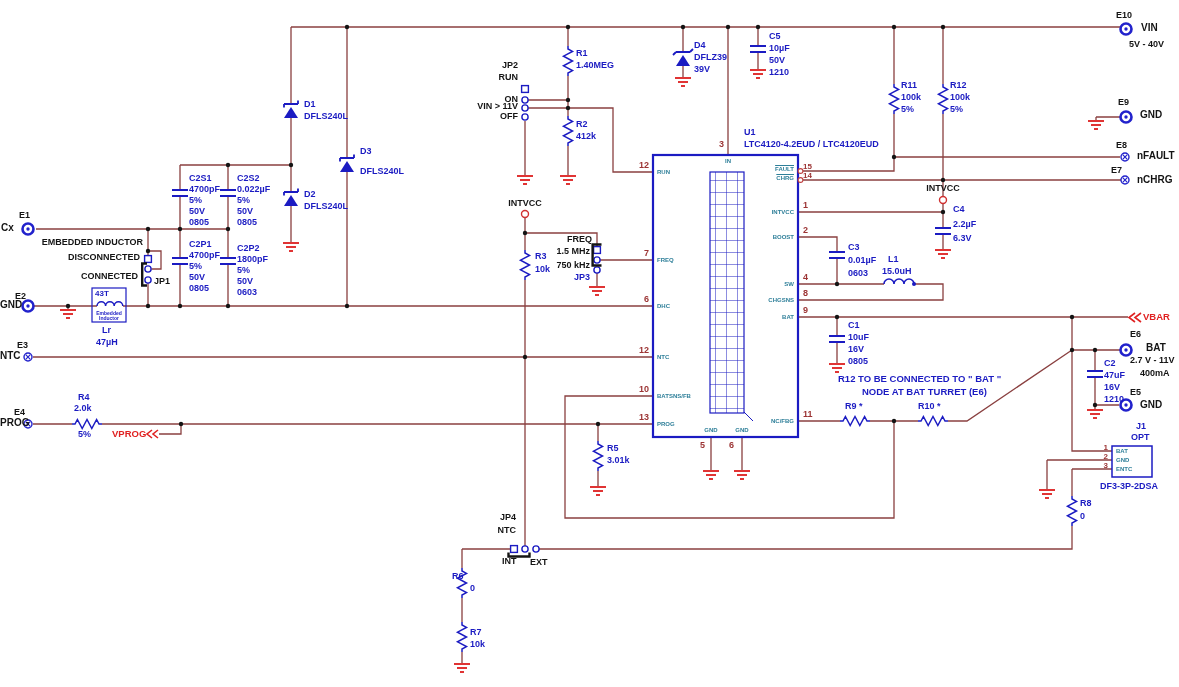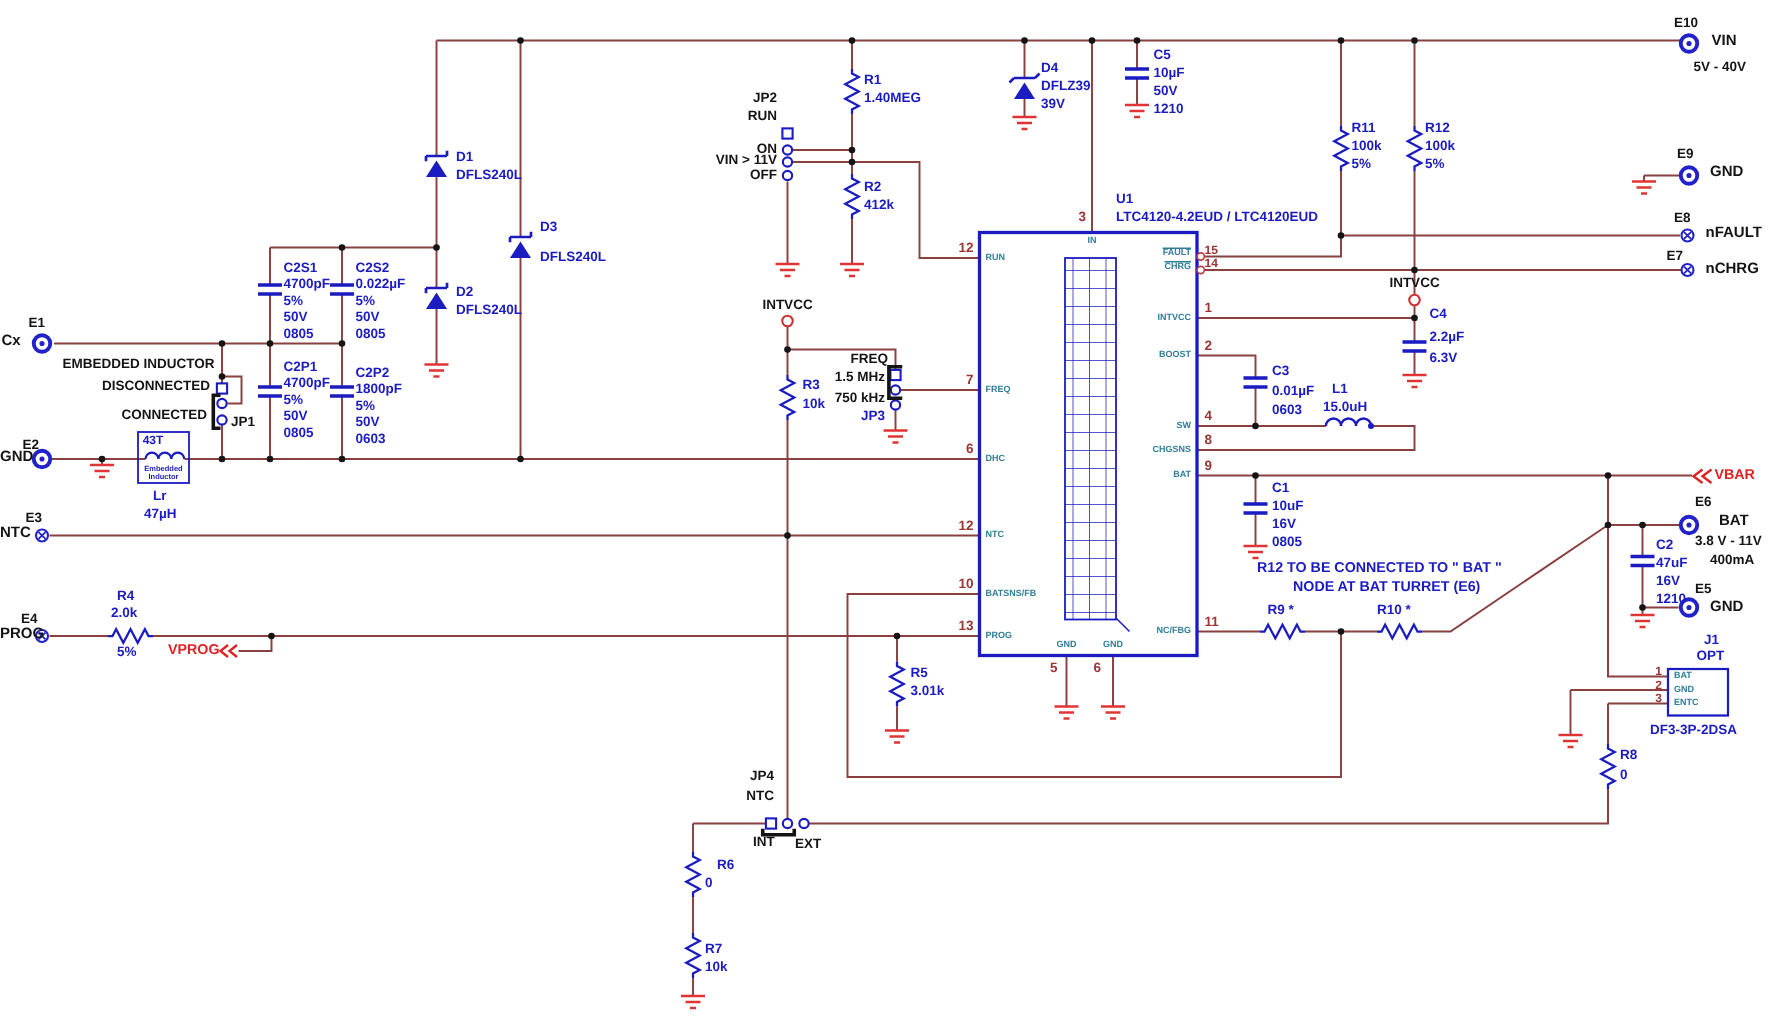--- a/index.html
+++ b/index.html
@@ -285,21 +285,21 @@
   <div class="lbl bk tn" style="left:1141px;top:23px">VIN</div>
   <div class="lbl bk" style="left:1129px;top:40px">5V - 40V</div>
   <div class="lbl bk" style="left:1118px;top:98px">E9</div>
   <div class="lbl bk tn" style="left:1140px;top:110px">GND</div>
   <div class="lbl bk" style="left:1116px;top:141px">E8</div>
   <div class="lbl bk tn" style="left:1137px;top:151px">nFAULT</div>
   <div class="lbl bk" style="left:1111px;top:166px">E7</div>
   <div class="lbl bk tn" style="left:1137px;top:175px">nCHRG</div>
   <div class="lbl bk" style="left:1130px;top:330px">E6</div>
   <div class="lbl bk tn" style="left:1146px;top:343px">BAT</div>
-  <div class="lbl bk" style="left:1130px;top:356px">3.8 V - 11V</div>
+  <div class="lbl bk" style="left:1130px;top:356px">2.7 V - 11V</div>
   <div class="lbl bk" style="left:1140px;top:369px">400mA</div>
   <div class="lbl bk" style="left:1130px;top:388px">E5</div>
   <div class="lbl bk tn" style="left:1140px;top:400px">GND</div>
 
   <div class="lbl" style="left:304px;top:100px">D1</div>
   <div class="lbl" style="left:304px;top:112px">DFLS240L</div>
   <div class="lbl" style="left:304px;top:190px">D2</div>
   <div class="lbl" style="left:304px;top:202px">DFLS240L</div>
   <div class="lbl" style="left:360px;top:147px">D3</div>
   <div class="lbl" style="left:360px;top:167px">DFLS240L</div>
@@ -350,21 +350,21 @@
   <div class="lbl" style="left:576px;top:61px">1.40MEG</div>
   <div class="lbl" style="left:576px;top:120px">R2</div>
   <div class="lbl" style="left:576px;top:132px">412k</div>
   <div class="lbl" style="left:535px;top:252px">R3</div>
   <div class="lbl" style="left:535px;top:265px">10k</div>
   <div class="lbl" style="left:78px;top:393px">R4</div>
   <div class="lbl" style="left:74px;top:404px">2.0k</div>
   <div class="lbl" style="left:78px;top:430px">5%</div>
   <div class="lbl" style="left:607px;top:444px">R5</div>
   <div class="lbl" style="left:607px;top:456px">3.01k</div>
-  <div class="lbl" style="left:478px;top:572px">R6</div>
+  <div class="lbl" style="left:452px;top:572px">R6</div>
   <div class="lbl" style="left:470px;top:584px">0</div>
   <div class="lbl" style="left:470px;top:628px">R7</div>
   <div class="lbl" style="left:470px;top:640px">10k</div>
   <div class="lbl" style="left:1080px;top:499px">R8</div>
   <div class="lbl" style="left:1080px;top:512px">0</div>
   <div class="lbl" style="left:845px;top:402px">R9 *</div>
   <div class="lbl" style="left:918px;top:402px">R10 *</div>
   <div class="lbl" style="left:901px;top:81px">R11</div>
   <div class="lbl" style="left:901px;top:93px">100k</div>
   <div class="lbl" style="left:901px;top:105px">5%</div>

